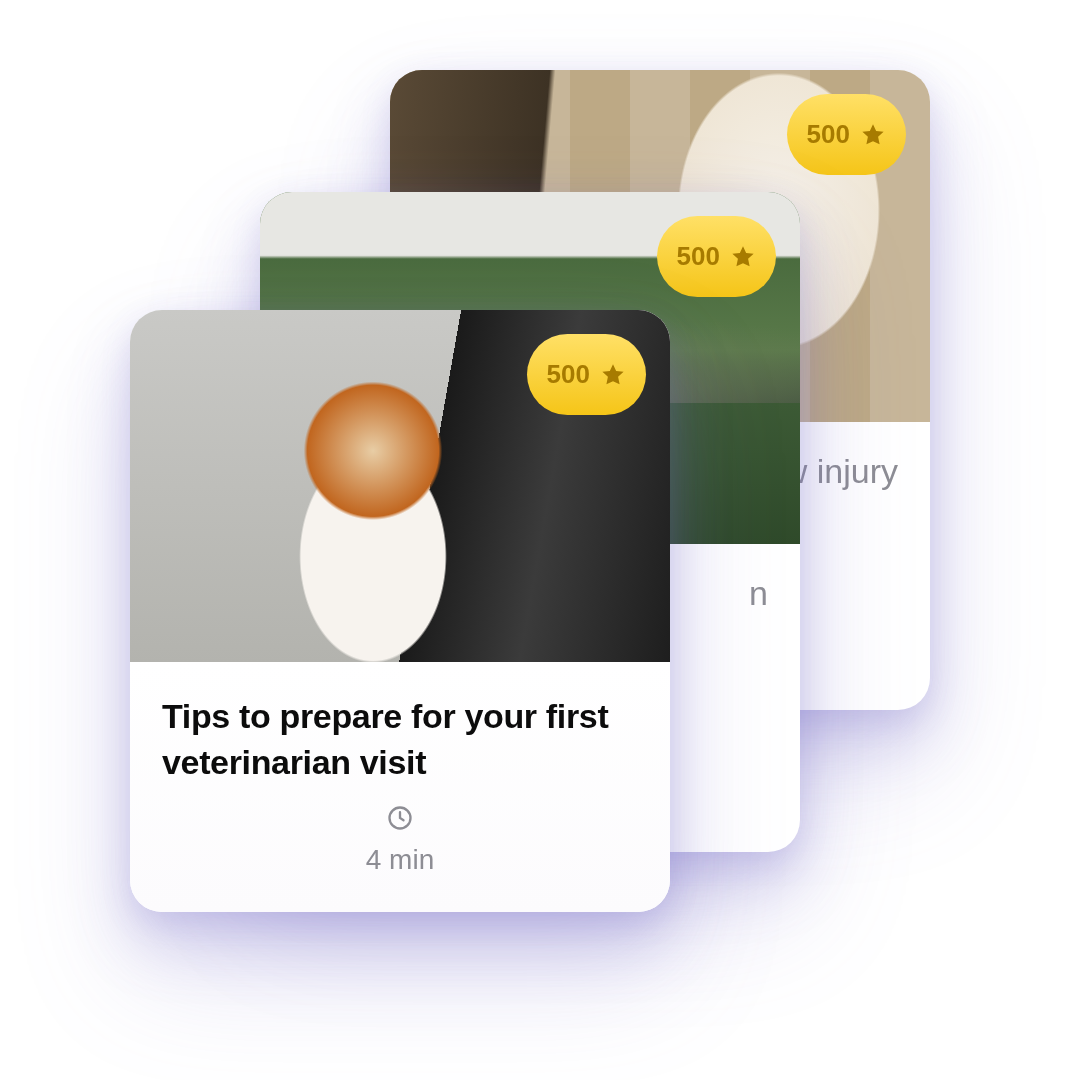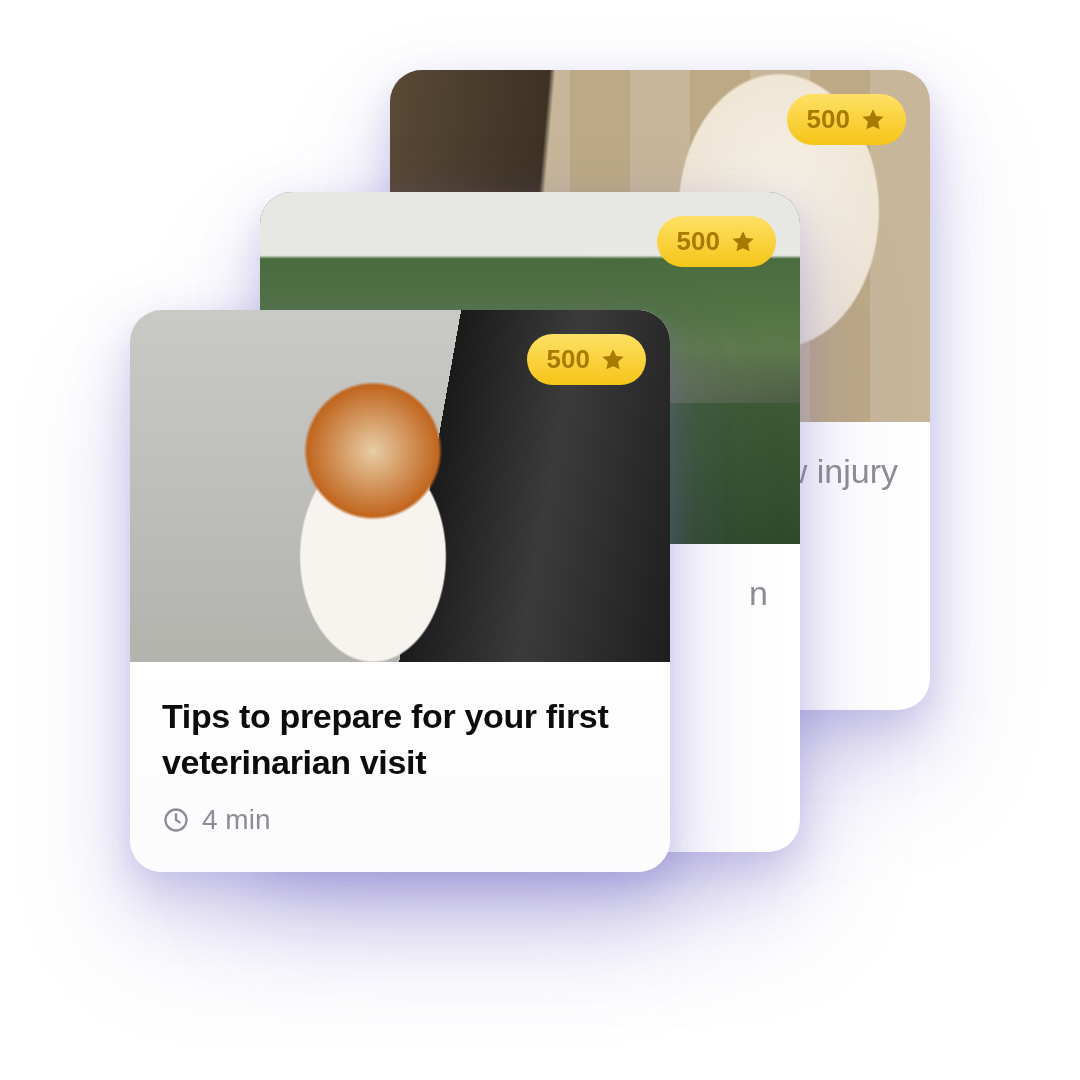--- a/index.html
+++ b/index.html
@@ -31,21 +31,21 @@
     height: 352px;
     overflow: hidden;
   }
   .badge {
     position: absolute;
     top: 24px;
     right: 24px;
     display: flex;
     align-items: center;
     gap: 10px;
-    padding: 10px 20px;
+    padding: 25px 20px;
     border-radius: 999px;
     background: linear-gradient(180deg, #ffe066 0%, #f5c518 100%);
     font-weight: 700;
     font-size: 26px;
     color: #a77b00;
   }
   .badge svg { display: block; }
   .card-body {
     padding: 32px 32px 36px 32px;
     background: linear-gradient(180deg, #ffffff 0%, #fcfbfd 100%);
@@ -67,20 +67,21 @@
     -webkit-line-clamp: 2;
     -webkit-box-orient: vertical;
     overflow: hidden;
   }
   .card-meta {
     display: flex;
     align-items: center;
     gap: 12px;
     font-size: 28px;
     color: #8d8d94;
+    flex-direction: column;
   }
   .card-meta svg { display: block; }
 
   
   .img1 {
     background:
       radial-gradient(circle at 45% 40%, #e8cda5 0%, #c1661f 18%, rgba(0,0,0,0) 19%),
       radial-gradient(ellipse 180px 260px at 45% 70%, #f7f3ee 0%, #f7f3ee 40%, rgba(0,0,0,0) 41%),
       linear-gradient(100deg, rgba(0,0,0,0) 55%, #1a1a1a 55%, #3b3b3b 75%, #1e1e1e 100%),
       linear-gradient(180deg, #c9c9c6 0%, #b3b3ae 100%);

